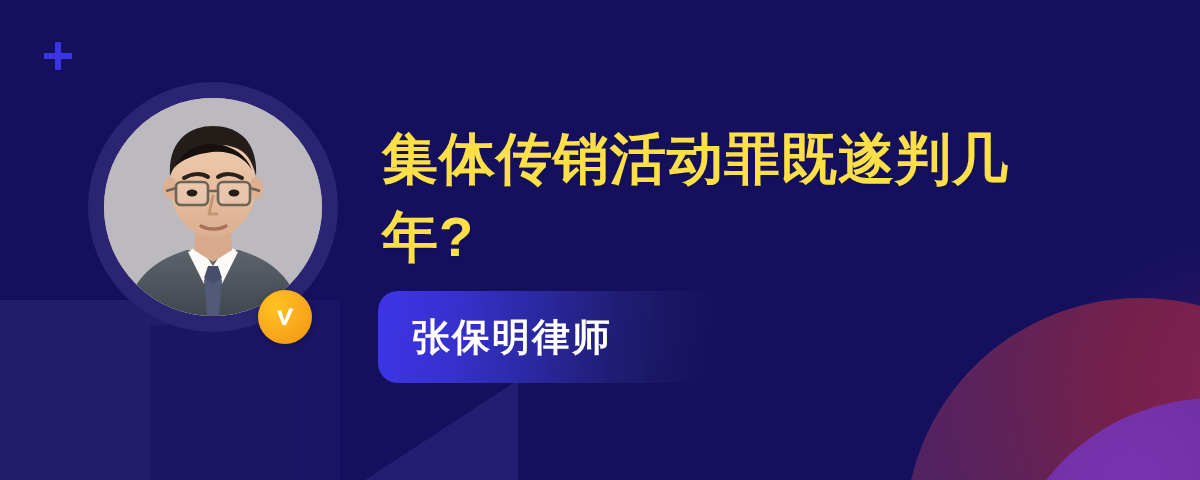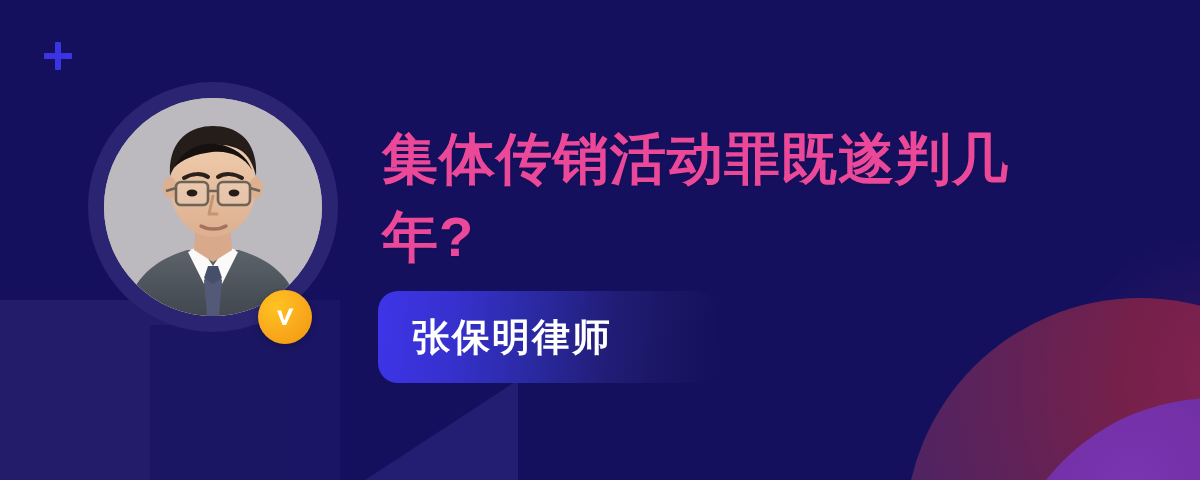--- a/index.html
+++ b/index.html
@@ -166,21 +166,21 @@
 
   
   .content {
     position: absolute;
     left: 382px;
     top: 120px;
     width: 700px;
   }
   .headline {
     margin: 0;
-    color: #ec4899;
+    color: #fde047;
     font-size: 56px;
     font-weight: bold;
     line-height: 78px;
     letter-spacing: 1px;
     white-space: pre-wrap;
     text-shadow: 0 1px 2px rgba(0,0,0,0.18);
   }
 
   
   .cta-button {

